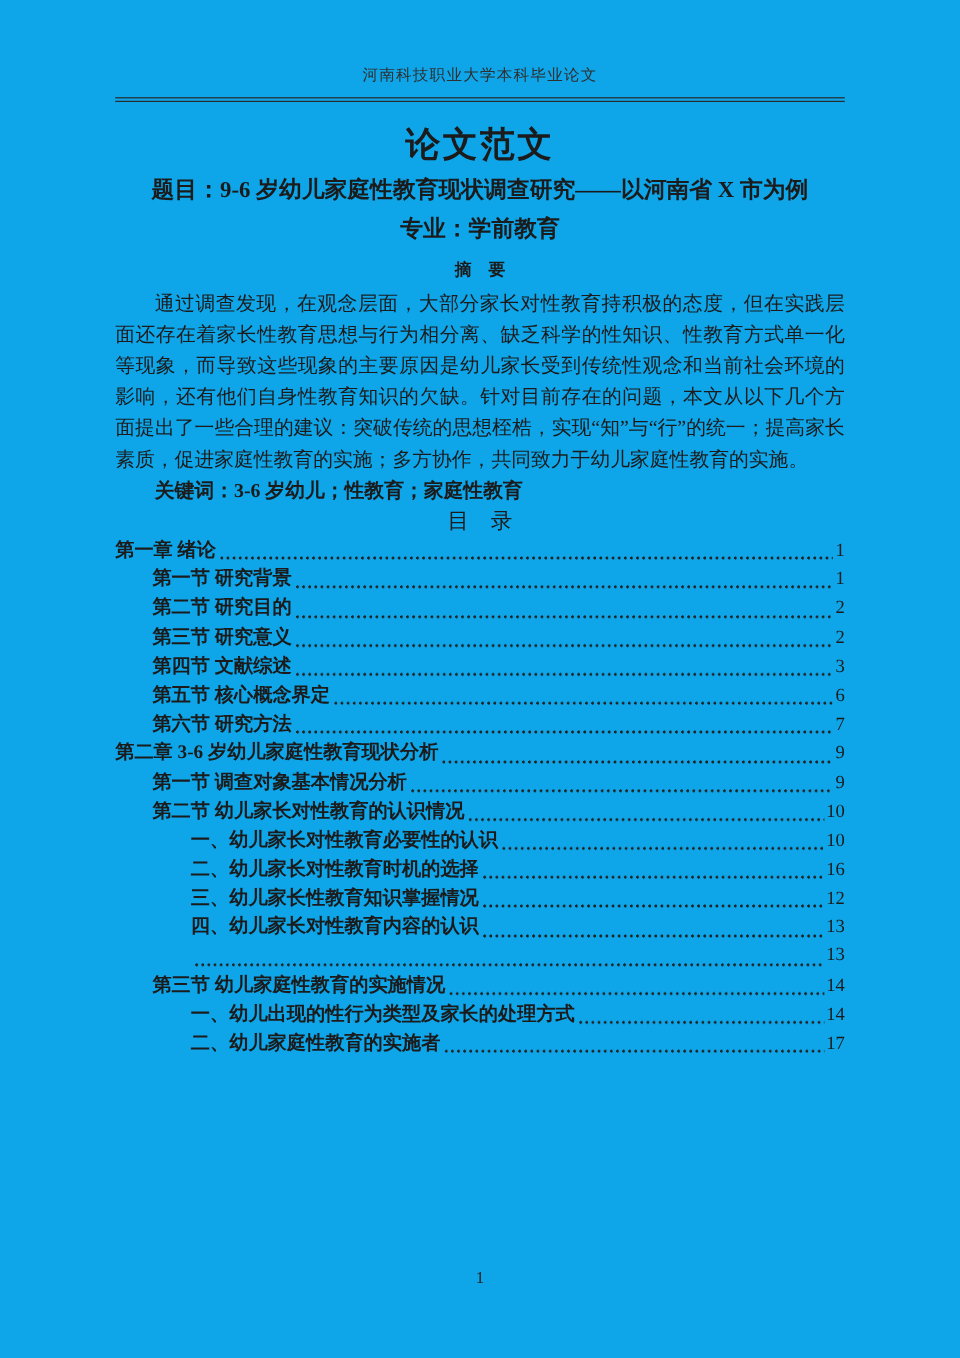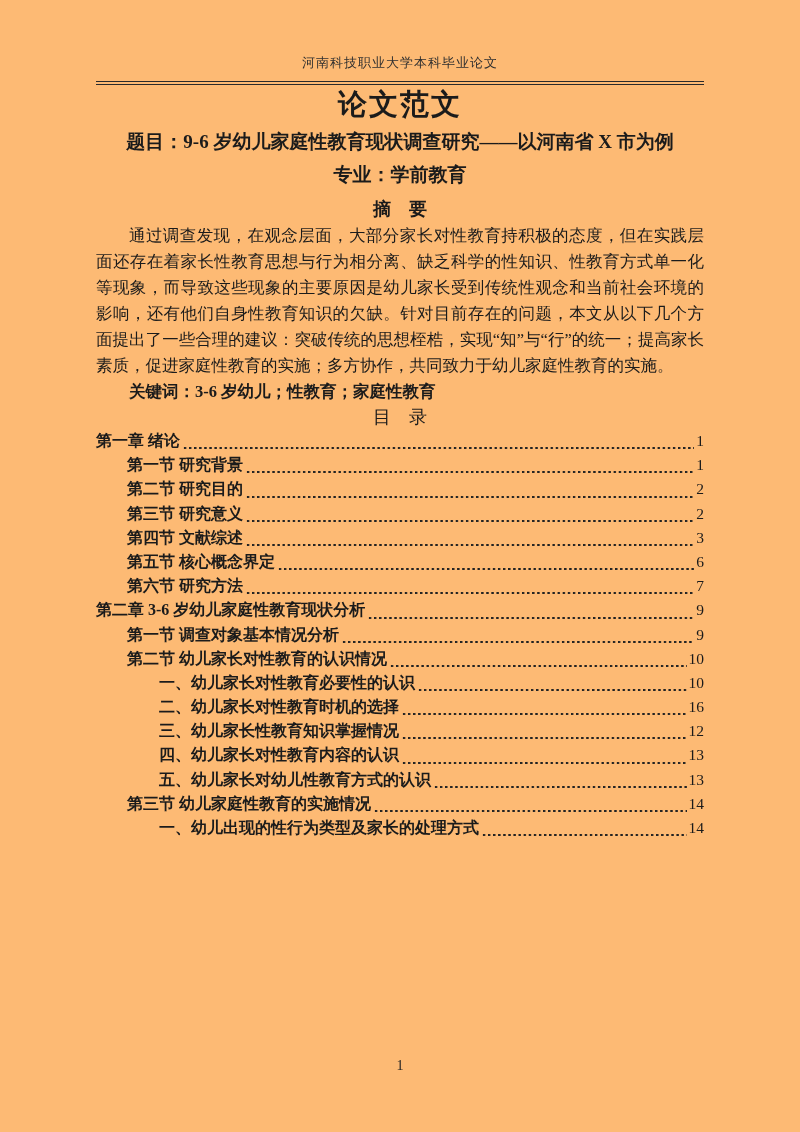--- a/index.html
+++ b/index.html
@@ -2,21 +2,21 @@
 <html lang="zh"><head>
 <meta charset="utf-8">
 <style>
   * { margin: 0; padding: 0; box-sizing: border-box; }
   html, body { background: #e9e9e9; }
   .page {
     position: relative;
     width: 800px;
     height: 1132px;
     margin: 0 auto;
-    background: #fdba74;
+    background: #0ea5e9;
     color: #1b1b1b;
     font-family: "Liberation Serif", "DejaVu Serif", serif;
     overflow: hidden;
   }
   .content { margin: 0 96px; width: 608px; }
 
   
   .doc-header {
     padding-top: 54px;
     padding-bottom: 9px;
@@ -25,40 +25,41 @@
   }
   .doc-header .header-text {
     font-size: 13px;
     line-height: 18px;
     letter-spacing: 1px;
     color: #2f2f2f;
   }
 
   
   .main-title {
+    margin-top: 17px;
     text-align: center;
     font-size: 29px;
     line-height: 38px;
     font-weight: bold;
     letter-spacing: 2px;
   }
   .topic-line, .major-line {
     text-align: center;
     font-size: 19px;
     line-height: 26px;
     font-weight: bold;
   }
   .topic-line { margin-top: 6px; }
   .major-line { margin-top: 7px; }
 
   
   .abstract-heading {
     margin-top: 9px;
     text-align: center;
-    font-size: 18px;
+    font-size: 14px;
     line-height: 24px;
     font-weight: bold;
   }
   .abstract-para {
     margin-top: 2px;
     font-size: 16.5px;
     line-height: 26px;
     text-align: justify;
     text-indent: 2em;
   }
@@ -199,32 +200,36 @@
         <span class="toc-label">三、幼儿家长性教育知识掌握情况</span>
           <span class="toc-leader"></span>
           <span class="toc-page">12</span>
       </div>
       <div class="toc-row lvl2">
         <span class="toc-label">四、幼儿家长对性教育内容的认识</span>
           <span class="toc-leader"></span>
           <span class="toc-page">13</span>
       </div>
       <div class="toc-row lvl2">
-        <span class="toc-label">五、幼儿家长对幼儿性教育方式的认识</span>
           <span class="toc-leader"></span>
           <span class="toc-page">13</span>
       </div>
       <div class="toc-row lvl1">
         <span class="toc-label">第三节 幼儿家庭性教育的实施情况</span>
           <span class="toc-leader"></span>
           <span class="toc-page">14</span>
       </div>
       <div class="toc-row lvl2">
         <span class="toc-label">一、幼儿出现的性行为类型及家长的处理方式</span>
           <span class="toc-leader"></span>
           <span class="toc-page">14</span>
+      </div>
+      <div class="toc-row lvl2">
+        <span class="toc-label">二、幼儿家庭性教育的实施者</span>
+          <span class="toc-leader"></span>
+          <span class="toc-page">17</span>
       </div>
     </div>
 
   </div>
 
   <div class="doc-footer">1</div>
 </div>
 
 </body></html>

